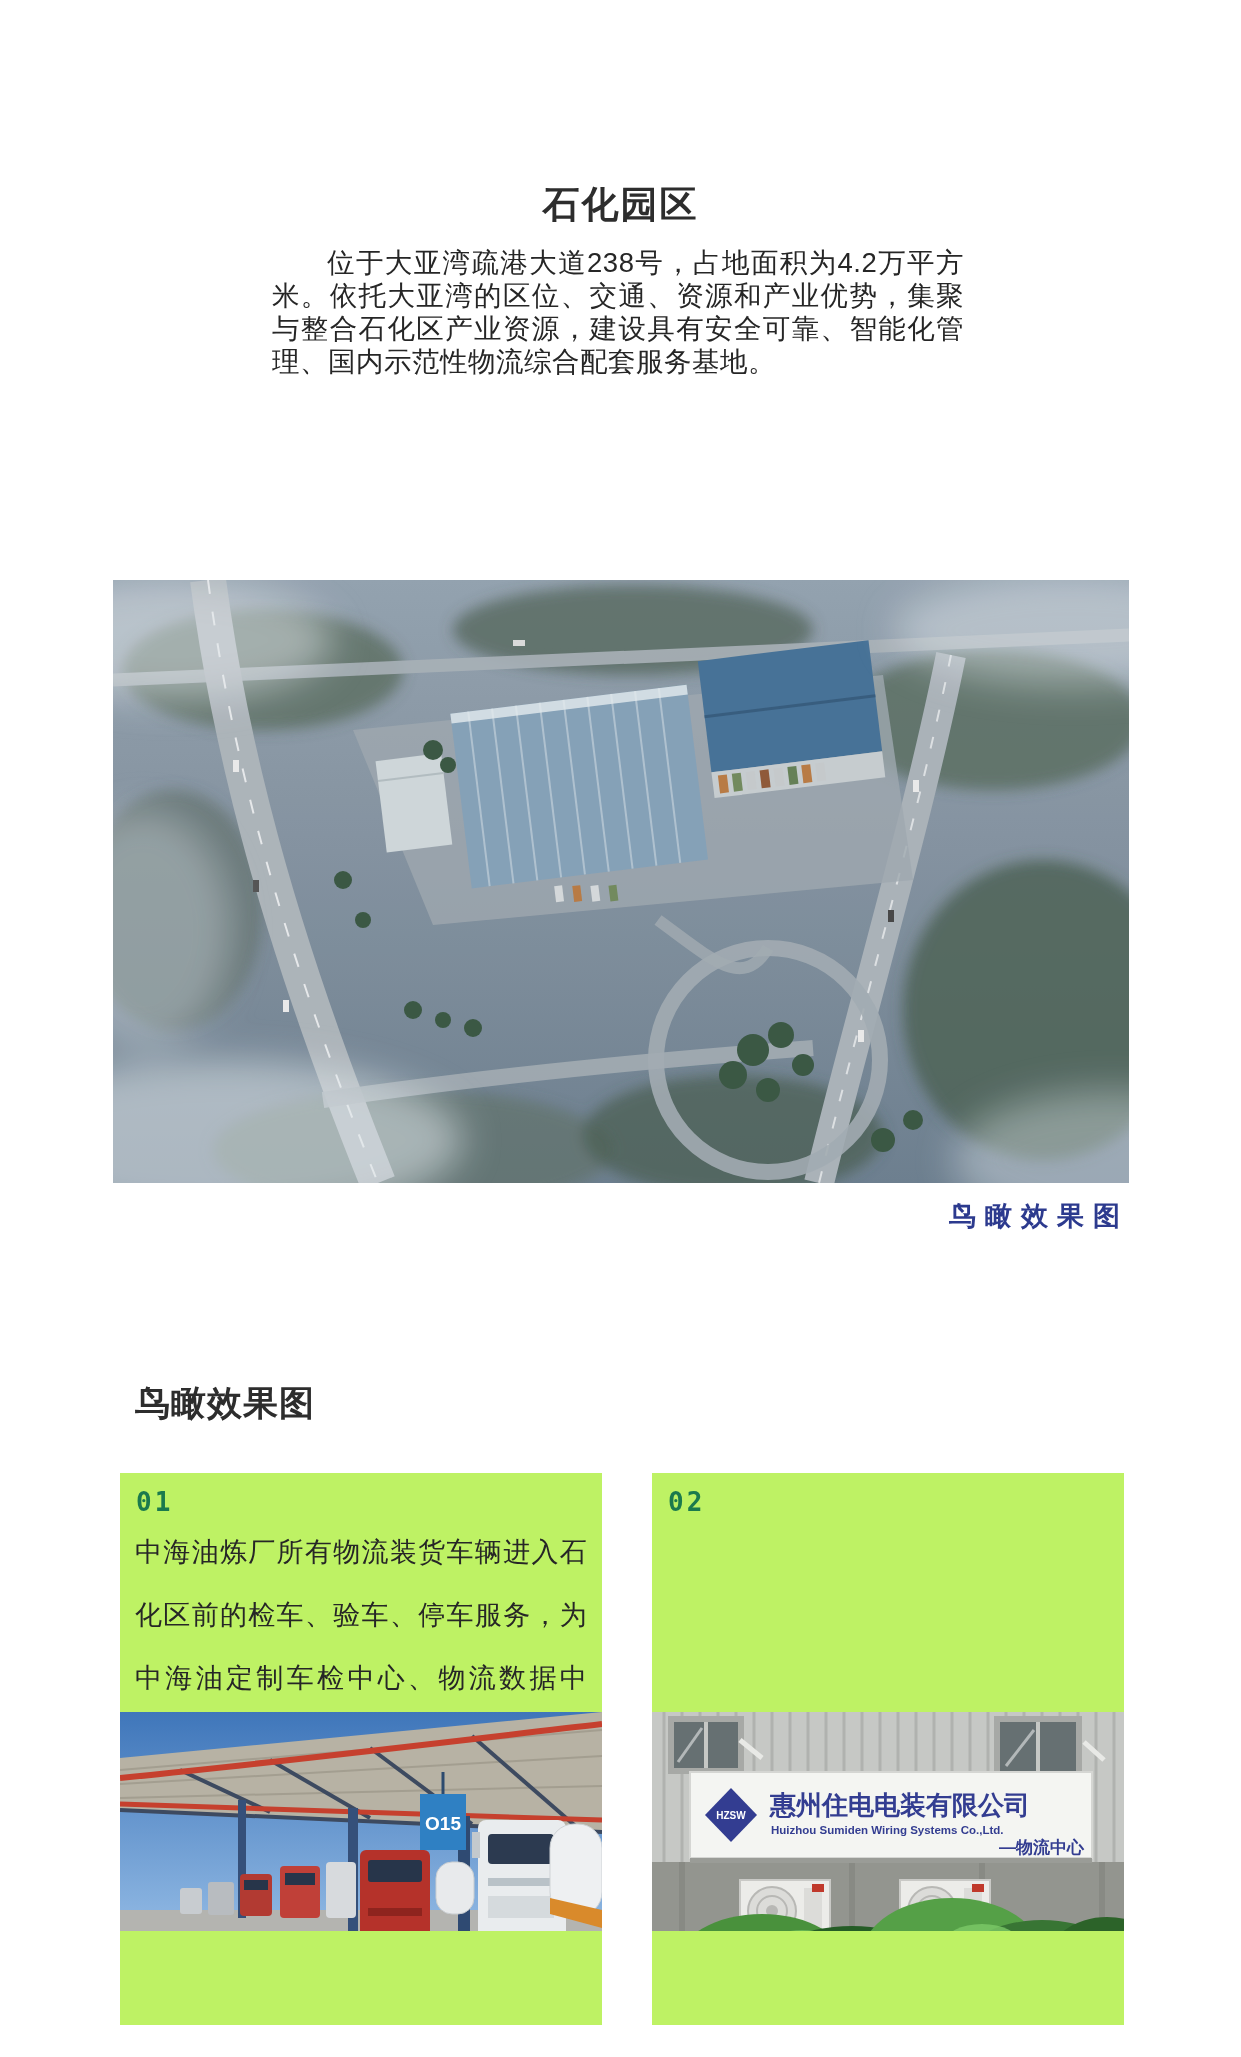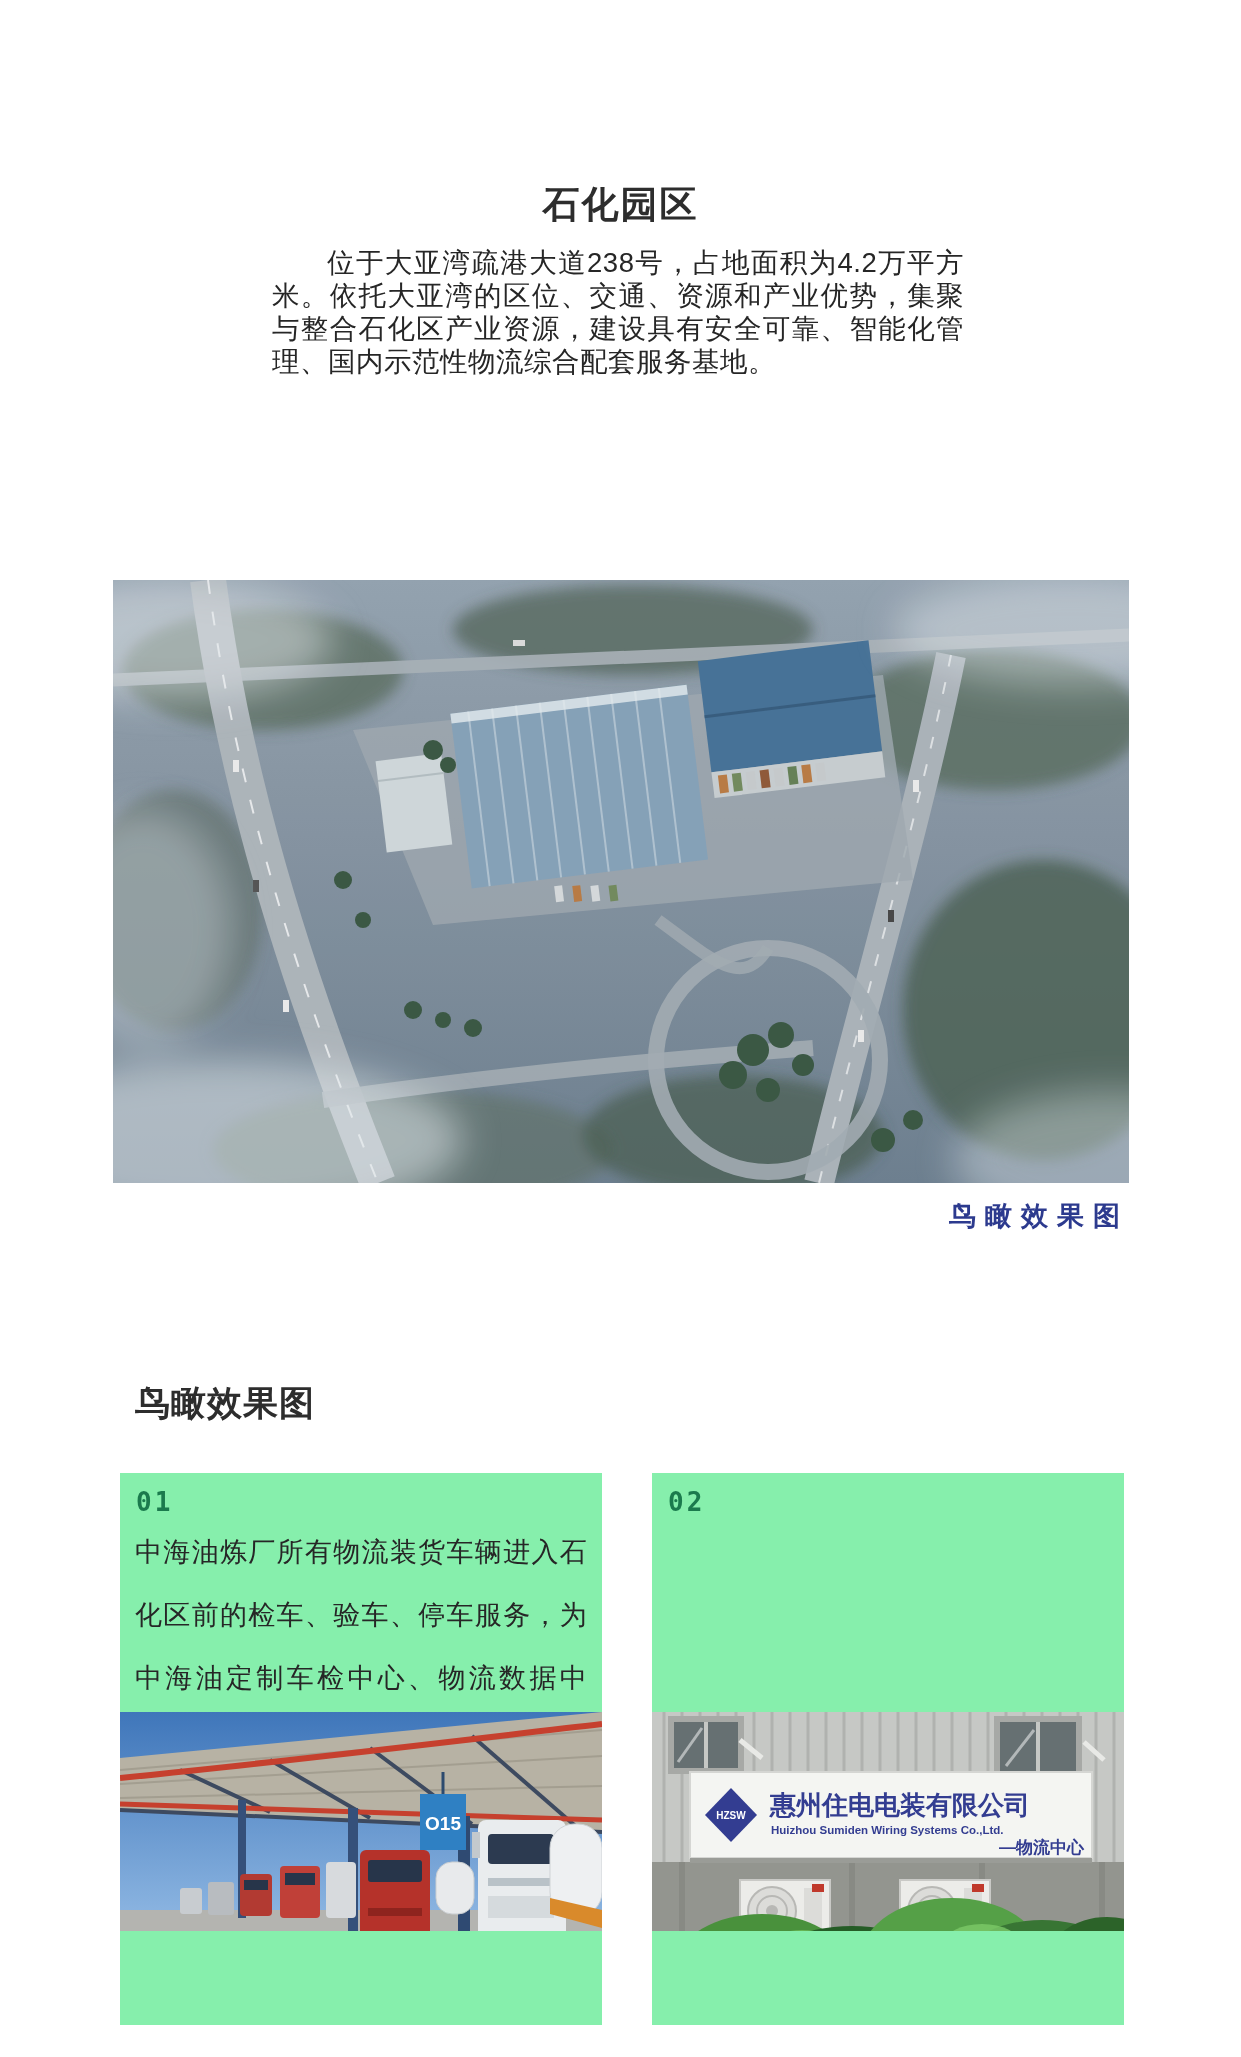--- a/index.html
+++ b/index.html
@@ -25,21 +25,21 @@
   .aerial svg{display:block;}
   .caption{
     left:629px;top:1198px;width:500px;text-align:right;
     font-family:Liberation Mono, monospace;
     font-size:27px;font-weight:bold;color:#2c3a8e;letter-spacing:9px;
   }
   .section-title{
     left:135px;top:1380px;font-size:35px;font-weight:bold;color:#2d2d2d;letter-spacing:1px;
   }
   .card{
-    top:1473px;height:552px;background:#86efac;
+    top:1473px;height:552px;background:#bef264;
   }
   .card-left{left:120px;width:482px;}
   .card-right{left:652px;width:472px;}
   .card .num{
     position:absolute;left:16px;top:14px;
     font-family:"DejaVu Sans Mono",monospace;font-weight:bold;
     font-size:26px;color:#1b7a4d;letter-spacing:3px;
   }
   .card .desc{
     position:absolute;left:15px;top:48px;right:15px;

